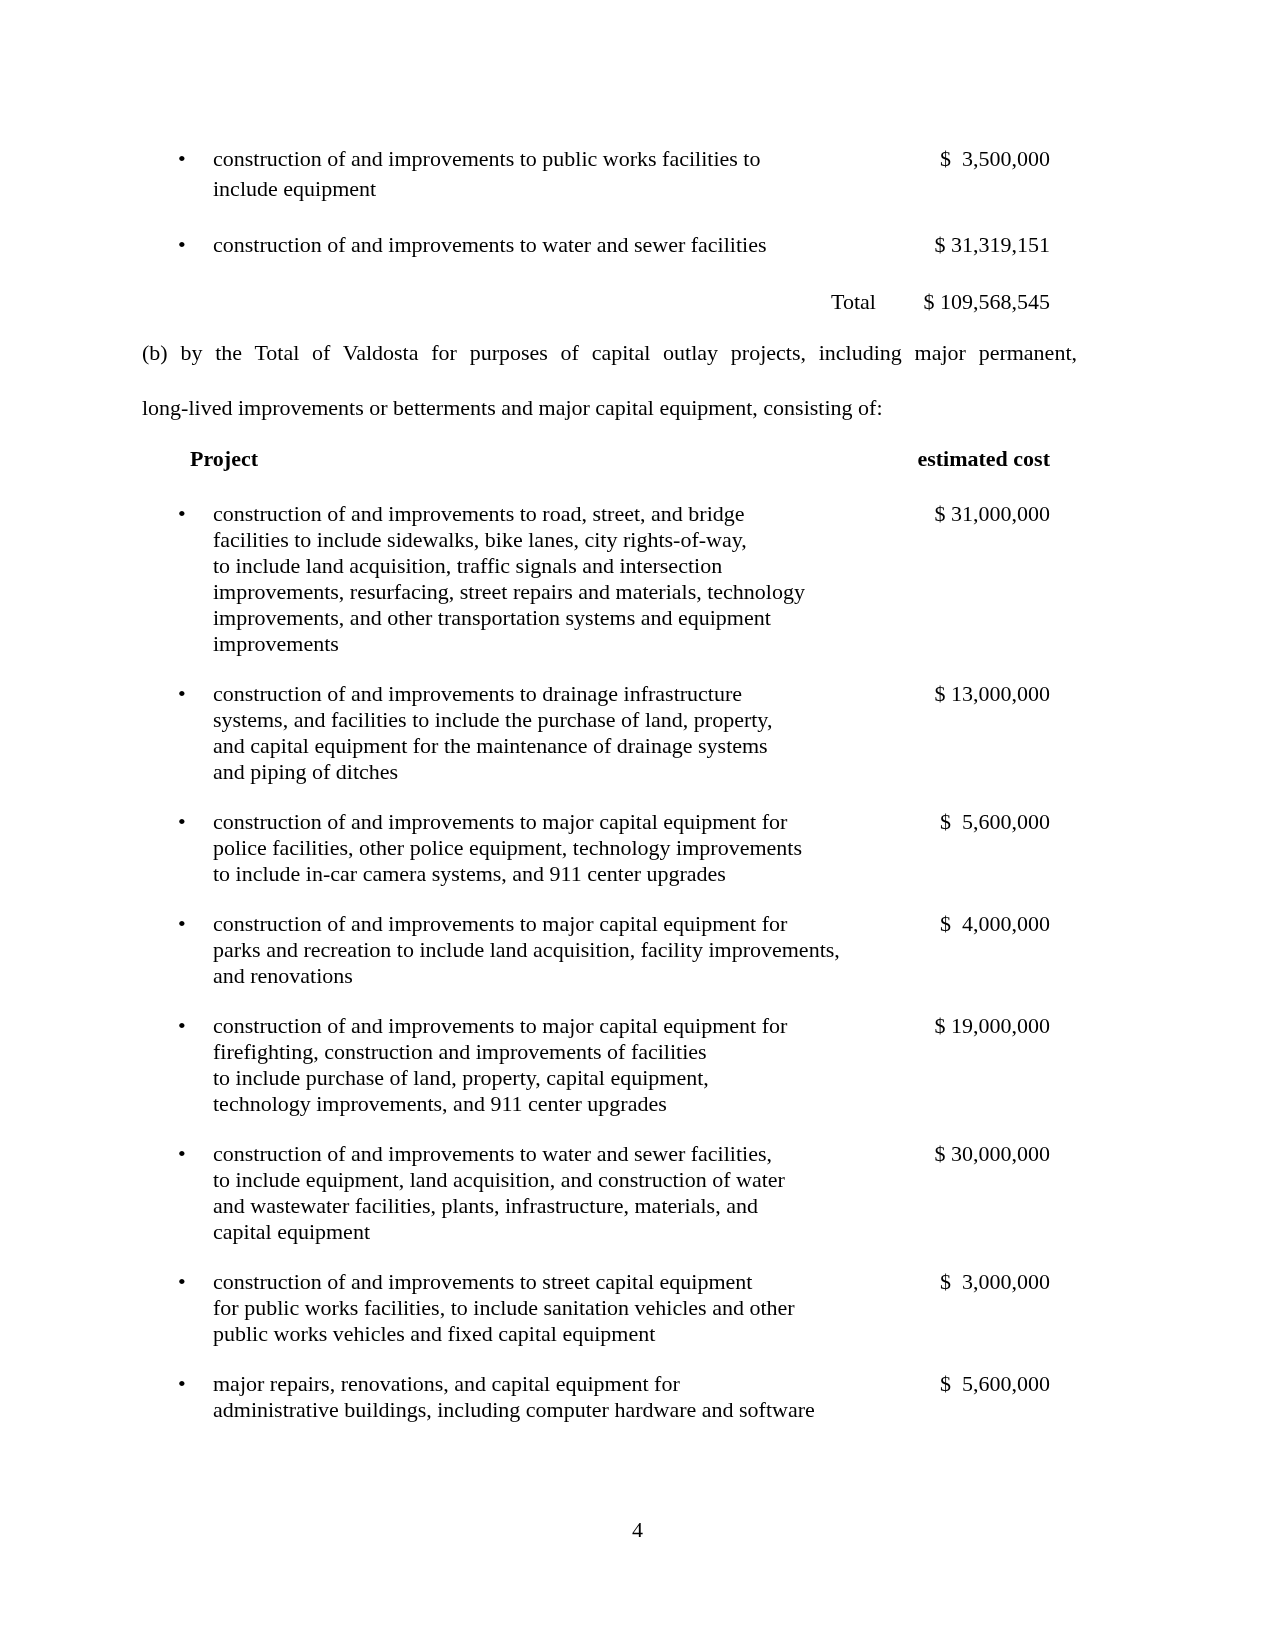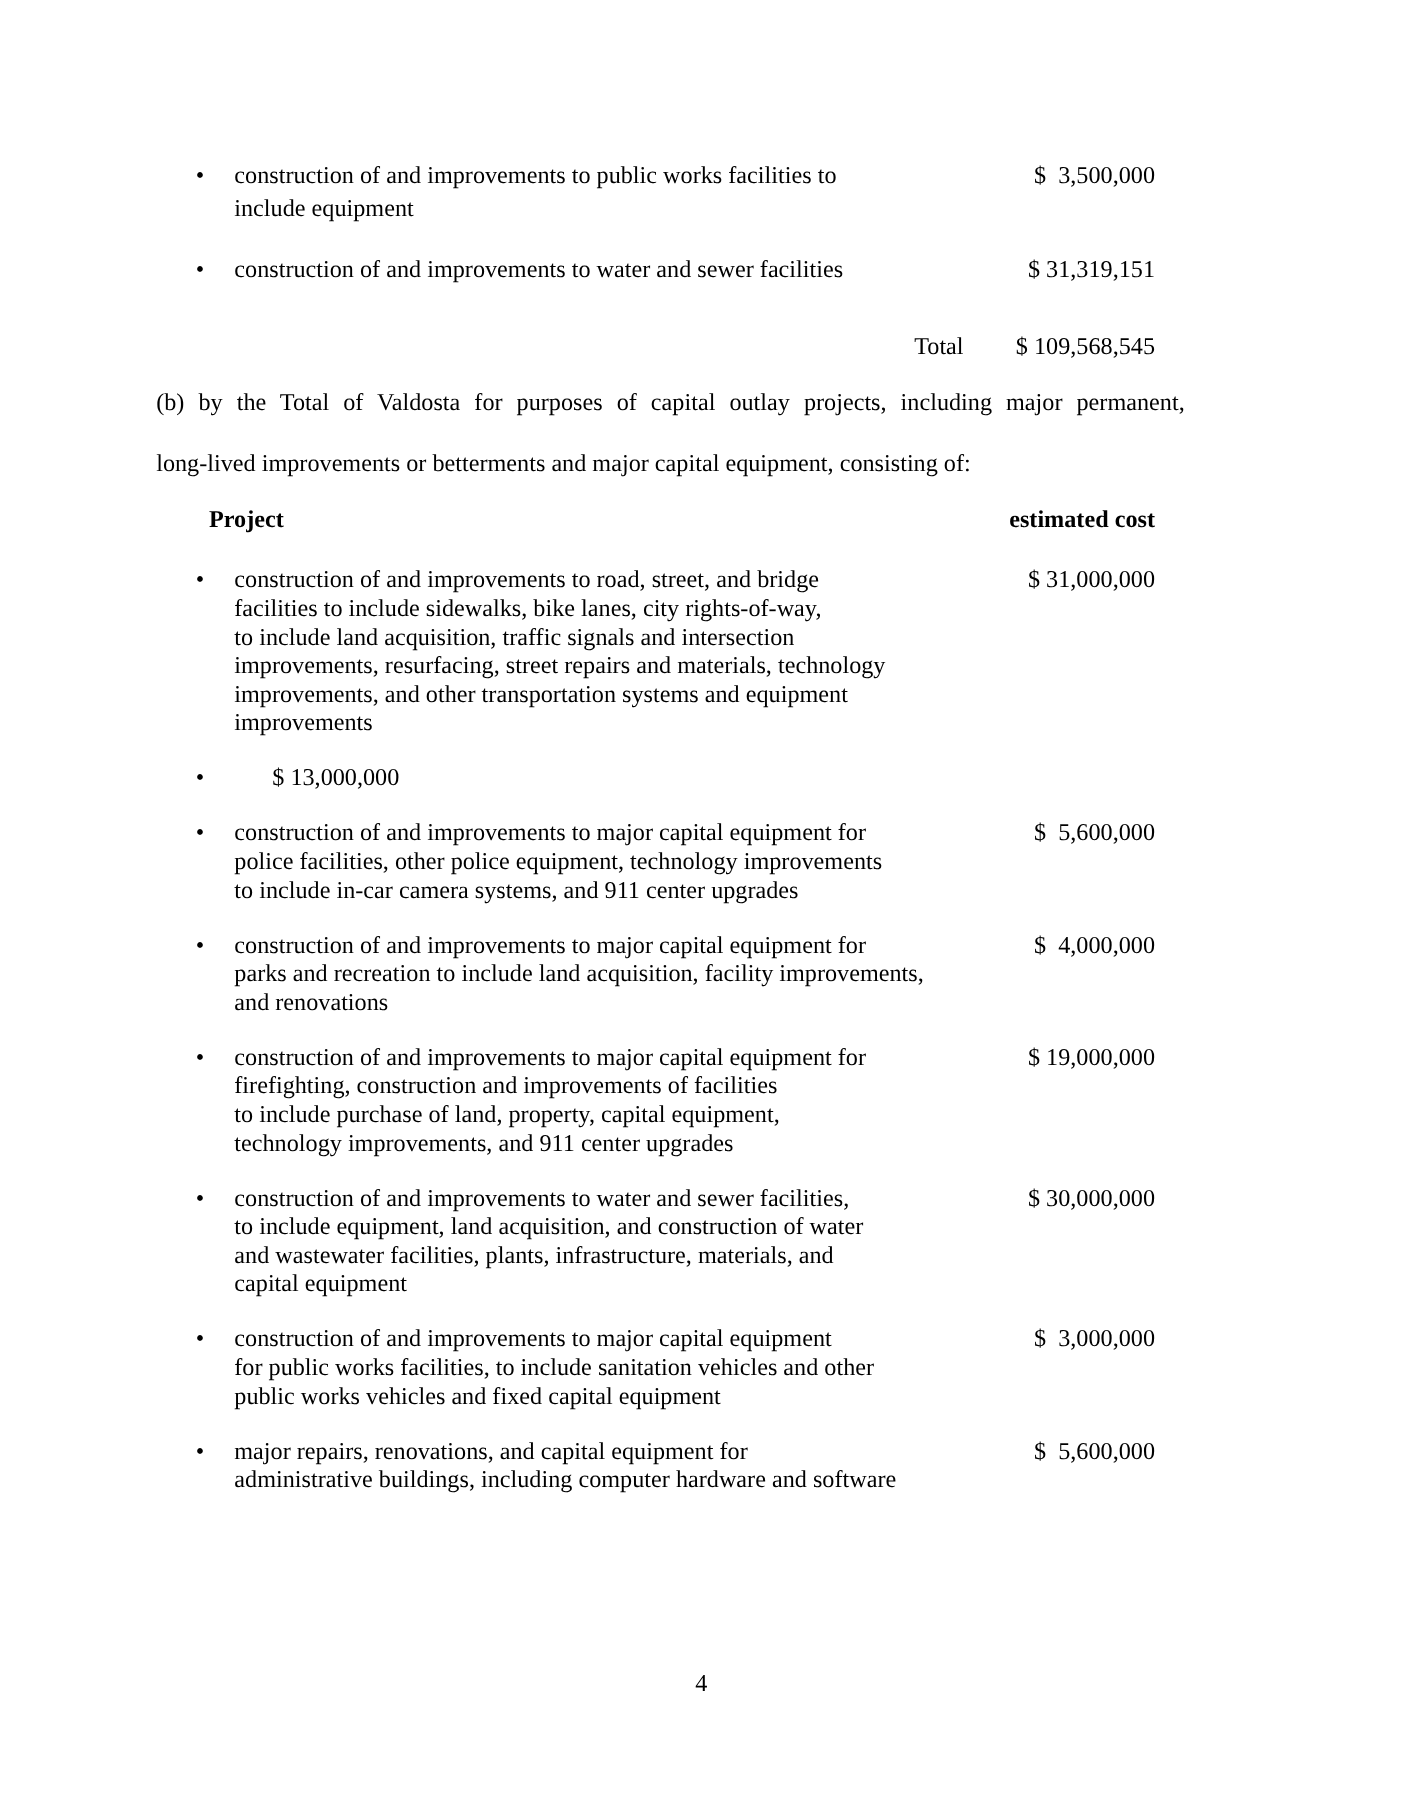--- a/index.html
+++ b/index.html
@@ -14,21 +14,21 @@
   .page { padding:144px 0 0 142px; width:935px; }
 
   .row { display:flex; align-items:flex-start; width:908px; }
   .bullet { flex:none; width:35px; margin-left:36px; line-height:inherit; }
   .desc { flex:1 1 auto; white-space:pre-line; }
   .amount { flex:none; width:150px; text-align:right; white-space:pre; }
 
   .top .row { line-height:30px; }
   .top .row + .row { margin-top:26px; }
 
-  .total-row { display:flex; justify-content:flex-end; width:908px; margin-top:40px; line-height:30px; }
+  .total-row { display:flex; justify-content:flex-end; width:908px; margin-top:27px; line-height:30px; }
   .total-label { margin-right:24px; }
   .total-row .amount { width:150px; text-align:right; white-space:pre; }
 
   .intro-line1 { margin-top:22px; width:935px; line-height:28px; text-align:justify; text-align-last:justify; }
   .intro-line2 { margin-top:27px; width:935px; line-height:28px; }
 
   .table-header { display:flex; justify-content:space-between; width:908px; margin-top:23px; line-height:28px; font-weight:bold; }
   .table-header span { }
   .col-project { margin-left:48px; }
 
@@ -74,20 +74,24 @@
       <div class="desc">construction of and improvements to road, street, and bridge
 facilities to include sidewalks, bike lanes, city rights-of-way,
 to include land acquisition, traffic signals and intersection
 improvements, resurfacing, street repairs and materials, technology
 improvements, and other transportation systems and equipment
 improvements</div>
       <div class="amount">$ 31,000,000</div>
     </div>
     <div class="row">
       <span class="bullet">•</span>
+      <div class="desc">construction of and improvements to drainage infrastructure
+systems, and facilities to include the purchase of land, property,
+and capital equipment for the maintenance of drainage systems
+and piping of ditches</div>
       <div class="amount">$ 13,000,000</div>
     </div>
     <div class="row">
       <span class="bullet">•</span>
       <div class="desc">construction of and improvements to major capital equipment for
 police facilities, other police equipment, technology improvements
 to include in-car camera systems, and 911 center upgrades</div>
       <div class="amount">$  5,600,000</div>
     </div>
     <div class="row">
@@ -108,21 +112,21 @@
     <div class="row">
       <span class="bullet">•</span>
       <div class="desc">construction of and improvements to water and sewer facilities,
 to include equipment, land acquisition, and construction of water
 and wastewater facilities, plants, infrastructure, materials, and
 capital equipment</div>
       <div class="amount">$ 30,000,000</div>
     </div>
     <div class="row">
       <span class="bullet">•</span>
-      <div class="desc">construction of and improvements to major capital equipment
+      <div class="desc">construction of and improvements to street capital equipment
 for public works facilities, to include sanitation vehicles and other
 public works vehicles and fixed capital equipment</div>
       <div class="amount">$  3,000,000</div>
     </div>
     <div class="row">
       <span class="bullet">•</span>
       <div class="desc">major repairs, renovations, and capital equipment for
 administrative buildings, including computer hardware and software</div>
       <div class="amount">$  5,600,000</div>
     </div>

